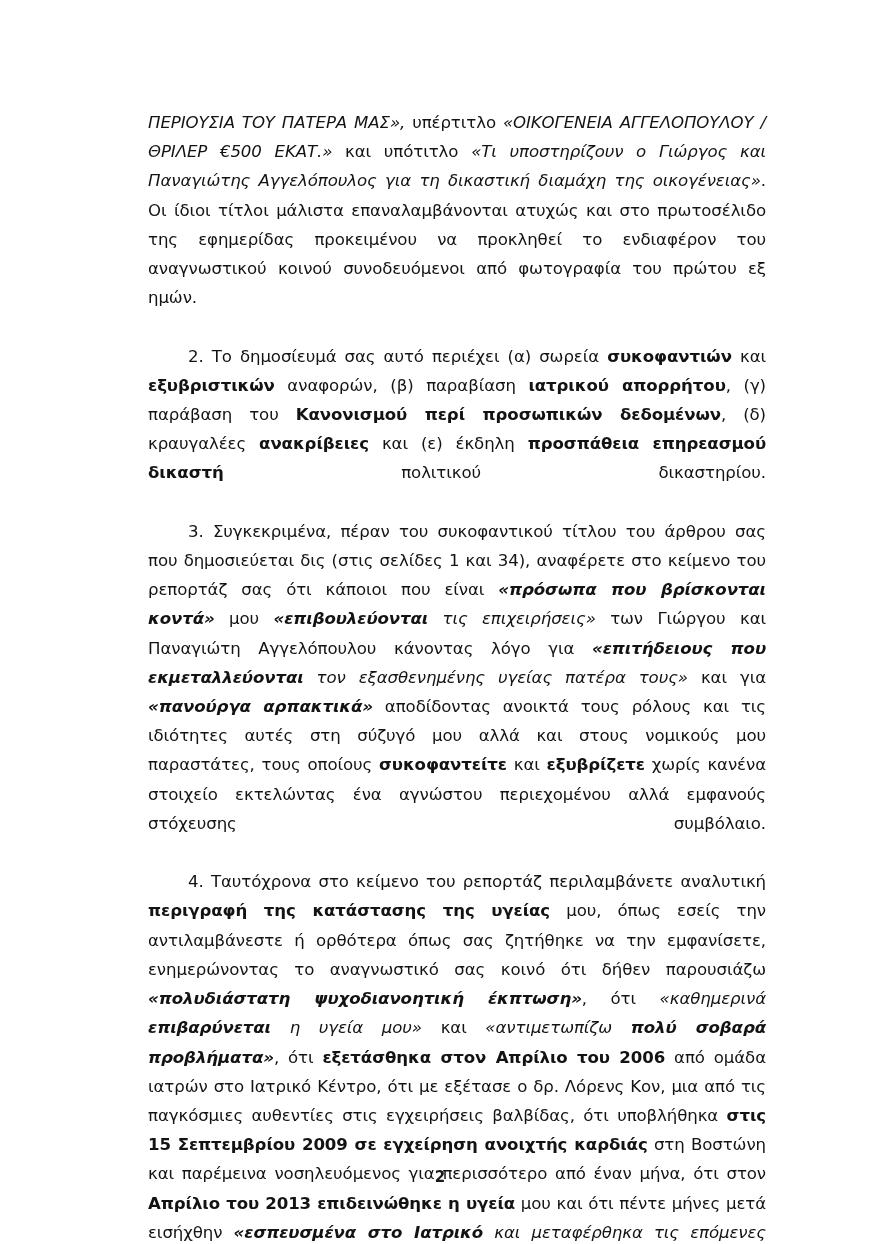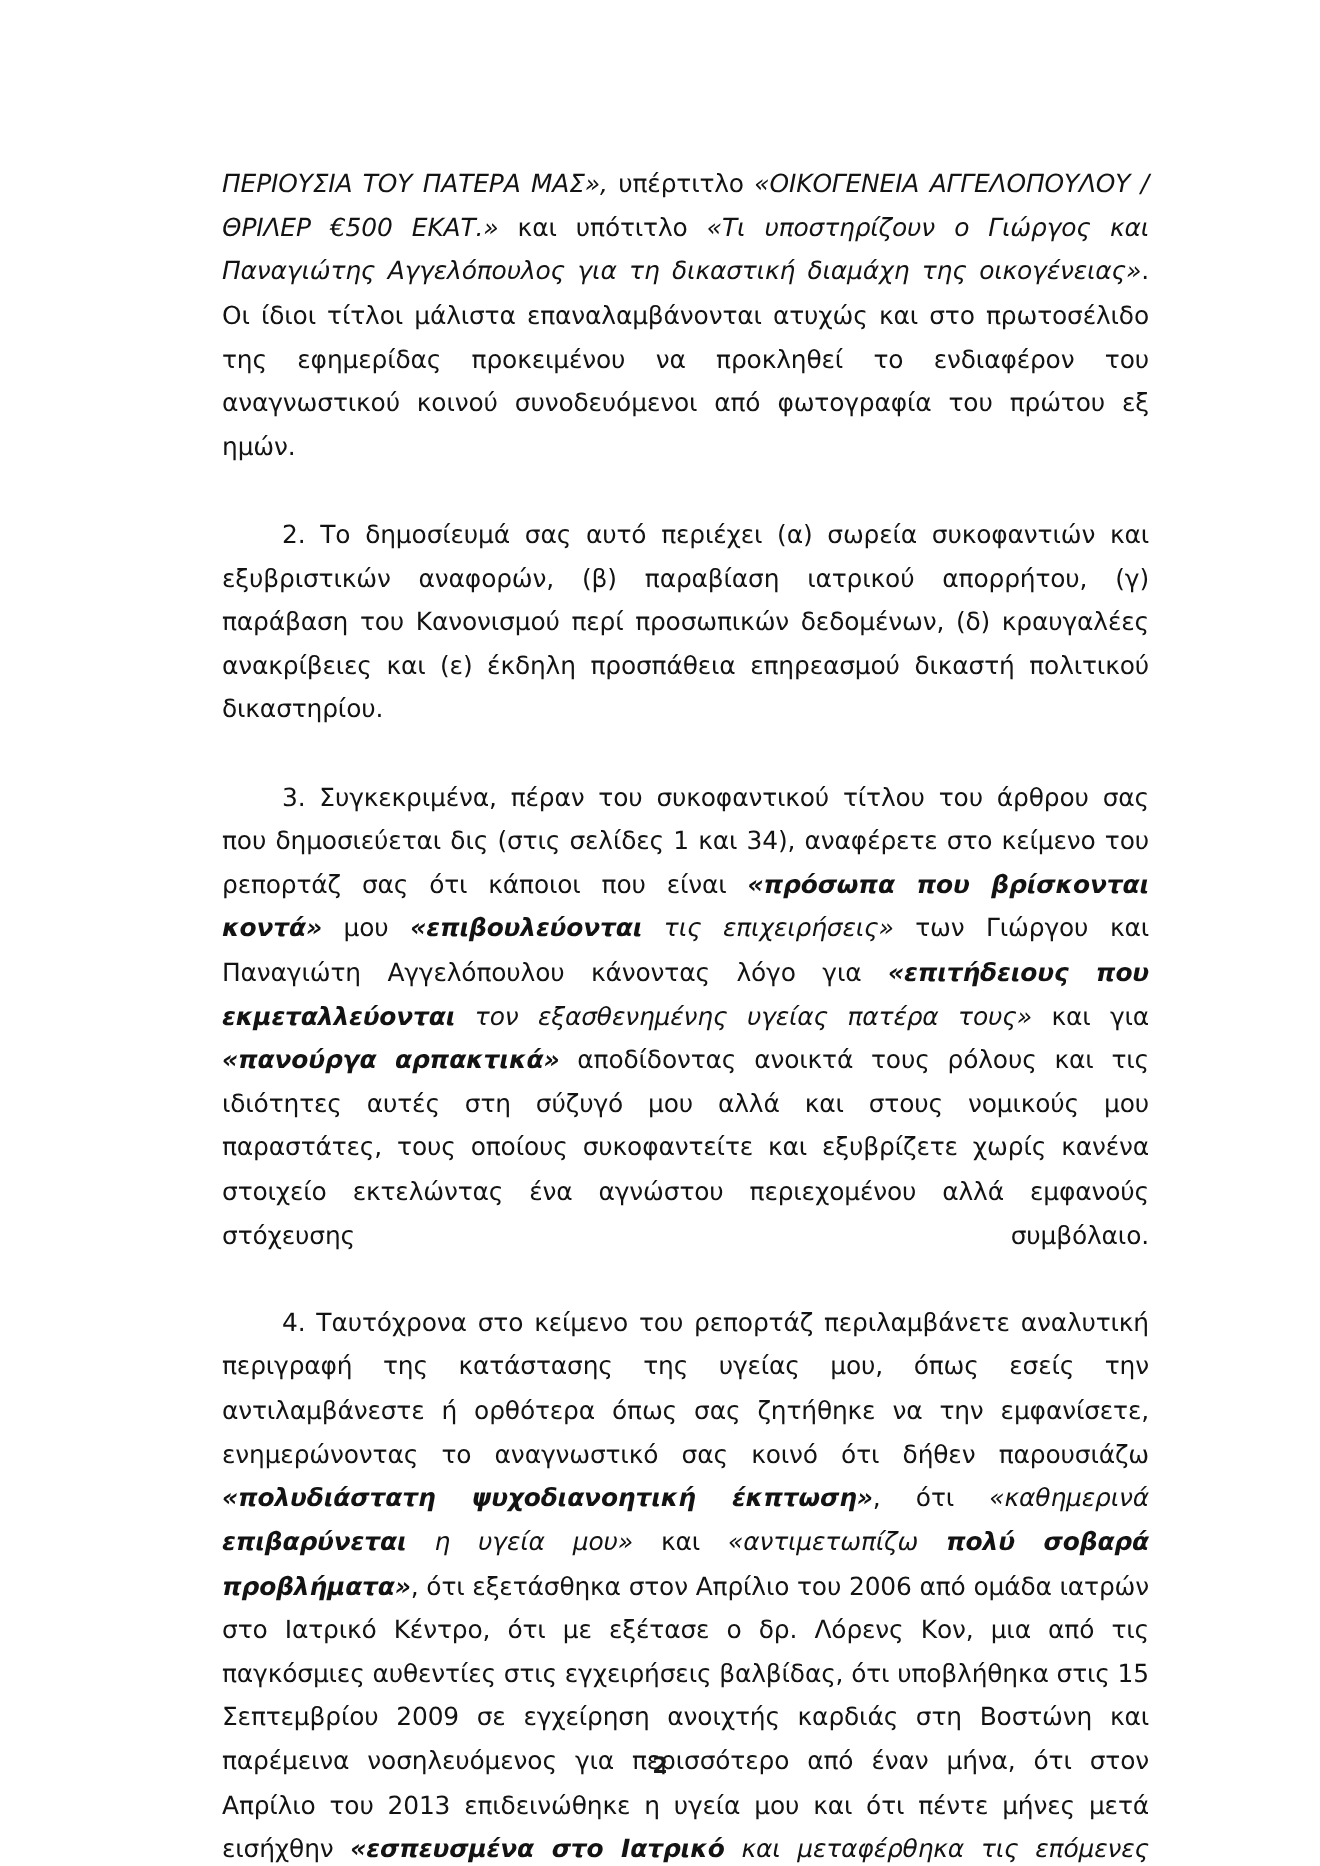--- a/index.html
+++ b/index.html
@@ -42,21 +42,21 @@
   .para.indent {
     text-indent: 40px;
   }
   
   .para::after {
     content: "";
     display: inline-block;
     width: 100%;
   }
   b, .b {
-    font-weight: normal;
+    font-weight: bold;
   }
   i, .i {
     font-style: italic;
   }
   .bi {
     font-weight: bold;
     font-style: italic;
   }
   .pagenum {
     position: absolute;

